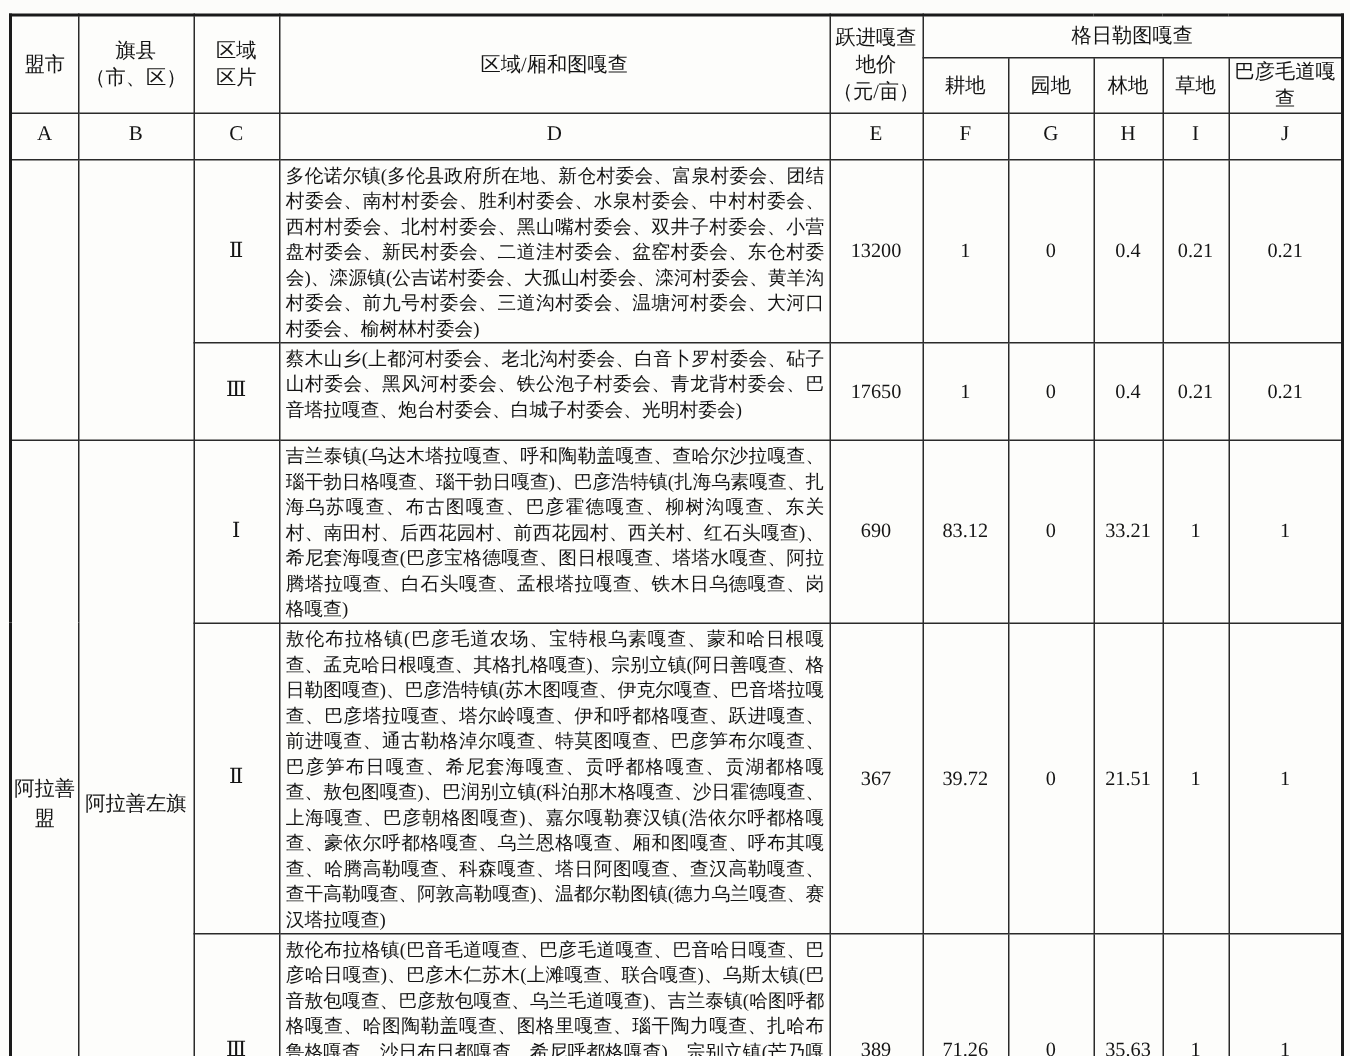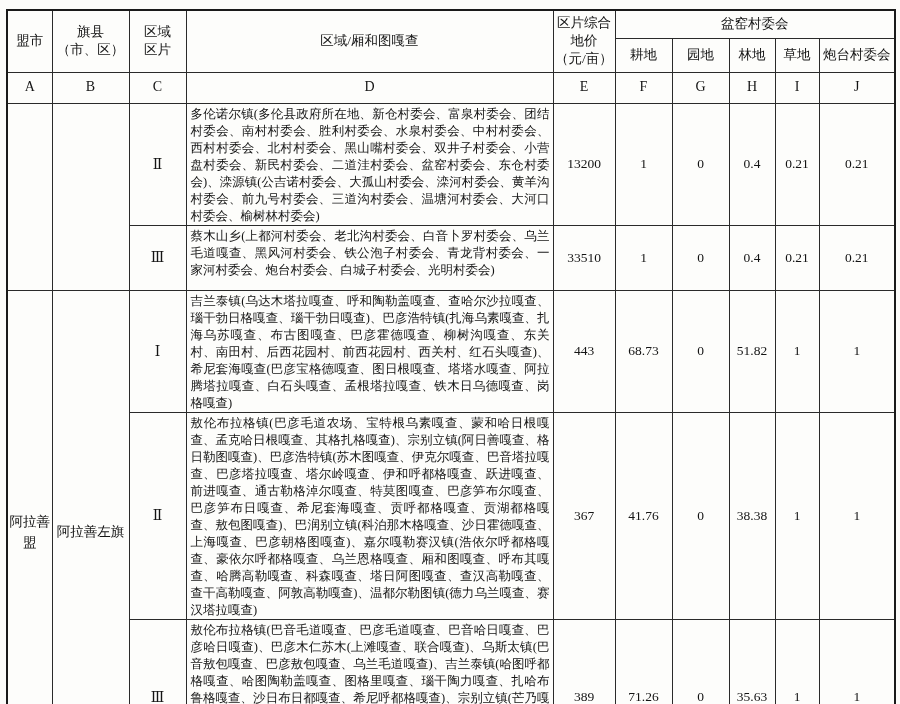--- a/index.html
+++ b/index.html
@@ -45,31 +45,31 @@
       <col style="width:76px">
     </colgroup>
     <tbody>
       <tr class="h1">
         <th rowspan="2">盟市</th>
         <th rowspan="2">旗县
 （市、区）</th>
         <th rowspan="2">区域
 区片</th>
         <th rowspan="2">区域/厢和图嘎查</th>
-        <th rowspan="2">区片综合
+        <th rowspan="2">跃进嘎查
 地价
 （元/亩）</th>
-        <th colspan="5">盆窑村委会</th>
+        <th colspan="5">格日勒图嘎查</th>
       </tr>
       <tr class="h2">
         <th>耕地</th>
         <th>园地</th>
         <th>林地</th>
         <th>草地</th>
-        <th>炮台村委会</th>
+        <th>巴彦毛道嘎查</th>
       </tr>
       <tr class="letters">
         <th>A</th>
         <th>B</th>
         <th>C</th>
         <th>D</th>
         <th>E</th>
         <th>F</th>
         <th>G</th>
         <th>H</th>
@@ -84,48 +84,48 @@
         <td class="desc">多伦诺尔镇(多伦县政府所在地、新仓村委会、富泉村委会、团结村委会、南村村委会、胜利村委会、水泉村委会、中村村委会、西村村委会、北村村委会、黑山嘴村委会、双井子村委会、小营盘村委会、新民村委会、二道洼村委会、盆窑村委会、东仓村委会)、滦源镇(公吉诺村委会、大孤山村委会、滦河村委会、黄羊沟村委会、前九号村委会、三道沟村委会、温塘河村委会、大河口村委会、榆树林村委会)</td>
         <td>13200</td>
         <td>1</td>
         <td>0</td>
         <td>0.4</td>
         <td>0.21</td>
         <td>0.21</td>
       </tr>
       <tr class="r2">
         <td class="zone">Ⅲ</td>
-        <td class="desc">蔡木山乡(上都河村委会、老北沟村委会、白音卜罗村委会、乌兰毛道嘎查、黑风河村委会、铁公泡子村委会、青龙背村委会、一家河村委会、炮台村委会、白城子村委会、光明村委会)</td>
-        <td>33510</td>
+        <td class="desc">蔡木山乡(上都河村委会、老北沟村委会、白音卜罗村委会、砧子山村委会、黑风河村委会、铁公泡子村委会、青龙背村委会、巴音塔拉嘎查、炮台村委会、白城子村委会、光明村委会)</td>
+        <td>17650</td>
         <td>1</td>
         <td>0</td>
         <td>0.4</td>
         <td>0.21</td>
         <td>0.21</td>
       </tr>
 
       <tr class="r3">
         <td class="league" rowspan="3">阿拉善盟</td>
         <td class="banner" rowspan="3">阿拉善左旗</td>
         <td class="zone">Ⅰ</td>
         <td class="desc">吉兰泰镇(乌达木塔拉嘎查、呼和陶勒盖嘎查、查哈尔沙拉嘎查、瑙干勃日格嘎查、瑙干勃日嘎查)、巴彦浩特镇(扎海乌素嘎查、扎海乌苏嘎查、布古图嘎查、巴彦霍德嘎查、柳树沟嘎查、东关村、南田村、后西花园村、前西花园村、西关村、红石头嘎查)、希尼套海嘎查(巴彦宝格德嘎查、图日根嘎查、塔塔水嘎查、阿拉腾塔拉嘎查、白石头嘎查、孟根塔拉嘎查、铁木日乌德嘎查、岗格嘎查)</td>
-        <td>443</td>
-        <td>68.73</td>
+        <td>690</td>
+        <td>83.12</td>
         <td>0</td>
-        <td>51.82</td>
+        <td>33.21</td>
         <td>1</td>
         <td>1</td>
       </tr>
       <tr class="r4">
         <td class="zone">Ⅱ</td>
         <td class="desc">敖伦布拉格镇(巴彦毛道农场、宝特根乌素嘎查、蒙和哈日根嘎查、孟克哈日根嘎查、其格扎格嘎查)、宗别立镇(阿日善嘎查、格日勒图嘎查)、巴彦浩特镇(苏木图嘎查、伊克尔嘎查、巴音塔拉嘎查、巴彦塔拉嘎查、塔尔岭嘎查、伊和呼都格嘎查、跃进嘎查、前进嘎查、通古勒格淖尔嘎查、特莫图嘎查、巴彦笋布尔嘎查、巴彦笋布日嘎查、希尼套海嘎查、贡呼都格嘎查、贡湖都格嘎查、敖包图嘎查)、巴润别立镇(科泊那木格嘎查、沙日霍德嘎查、上海嘎查、巴彦朝格图嘎查)、嘉尔嘎勒赛汉镇(浩依尔呼都格嘎查、豪依尔呼都格嘎查、乌兰恩格嘎查、厢和图嘎查、呼布其嘎查、哈腾高勒嘎查、科森嘎查、塔日阿图嘎查、查汉高勒嘎查、查干高勒嘎查、阿敦高勒嘎查)、温都尔勒图镇(德力乌兰嘎查、赛汉塔拉嘎查)</td>
         <td>367</td>
-        <td>41.76</td>
+        <td>39.72</td>
         <td>0</td>
-        <td>38.38</td>
+        <td>21.51</td>
         <td>1</td>
         <td>1</td>
       </tr>
       <tr class="r5">
         <td class="zone">Ⅲ</td>
         <td class="desc">敖伦布拉格镇(巴音毛道嘎查、巴彦毛道嘎查、巴音哈日嘎查、巴彦哈日嘎查)、巴彦木仁苏木(上滩嘎查、联合嘎查)、乌斯太镇(巴音敖包嘎查、巴彦敖包嘎查、乌兰毛道嘎查)、吉兰泰镇(哈图呼都格嘎查、哈图陶勒盖嘎查、图格里嘎查、瑙干陶力嘎查、扎哈布鲁格嘎查、沙日布日都嘎查、希尼呼都格嘎查)、宗别立镇(芒乃嘎查、茫来嘎查、嘎勒布斯太嘎查、嘎拉布斯太嘎查、敖登格日勒嘎查、敖敦格日勒嘎查、乌日音图雅嘎查)、巴彦浩特镇(英格图嘎查)、温都尔勒图镇(巴润霍德嘎查、塔布呼都格嘎查、塔本胡都格嘎查、温格其太嘎查)</td>
         <td>389</td>
         <td>71.26</td>
         <td>0</td>
         <td>35.63</td>

